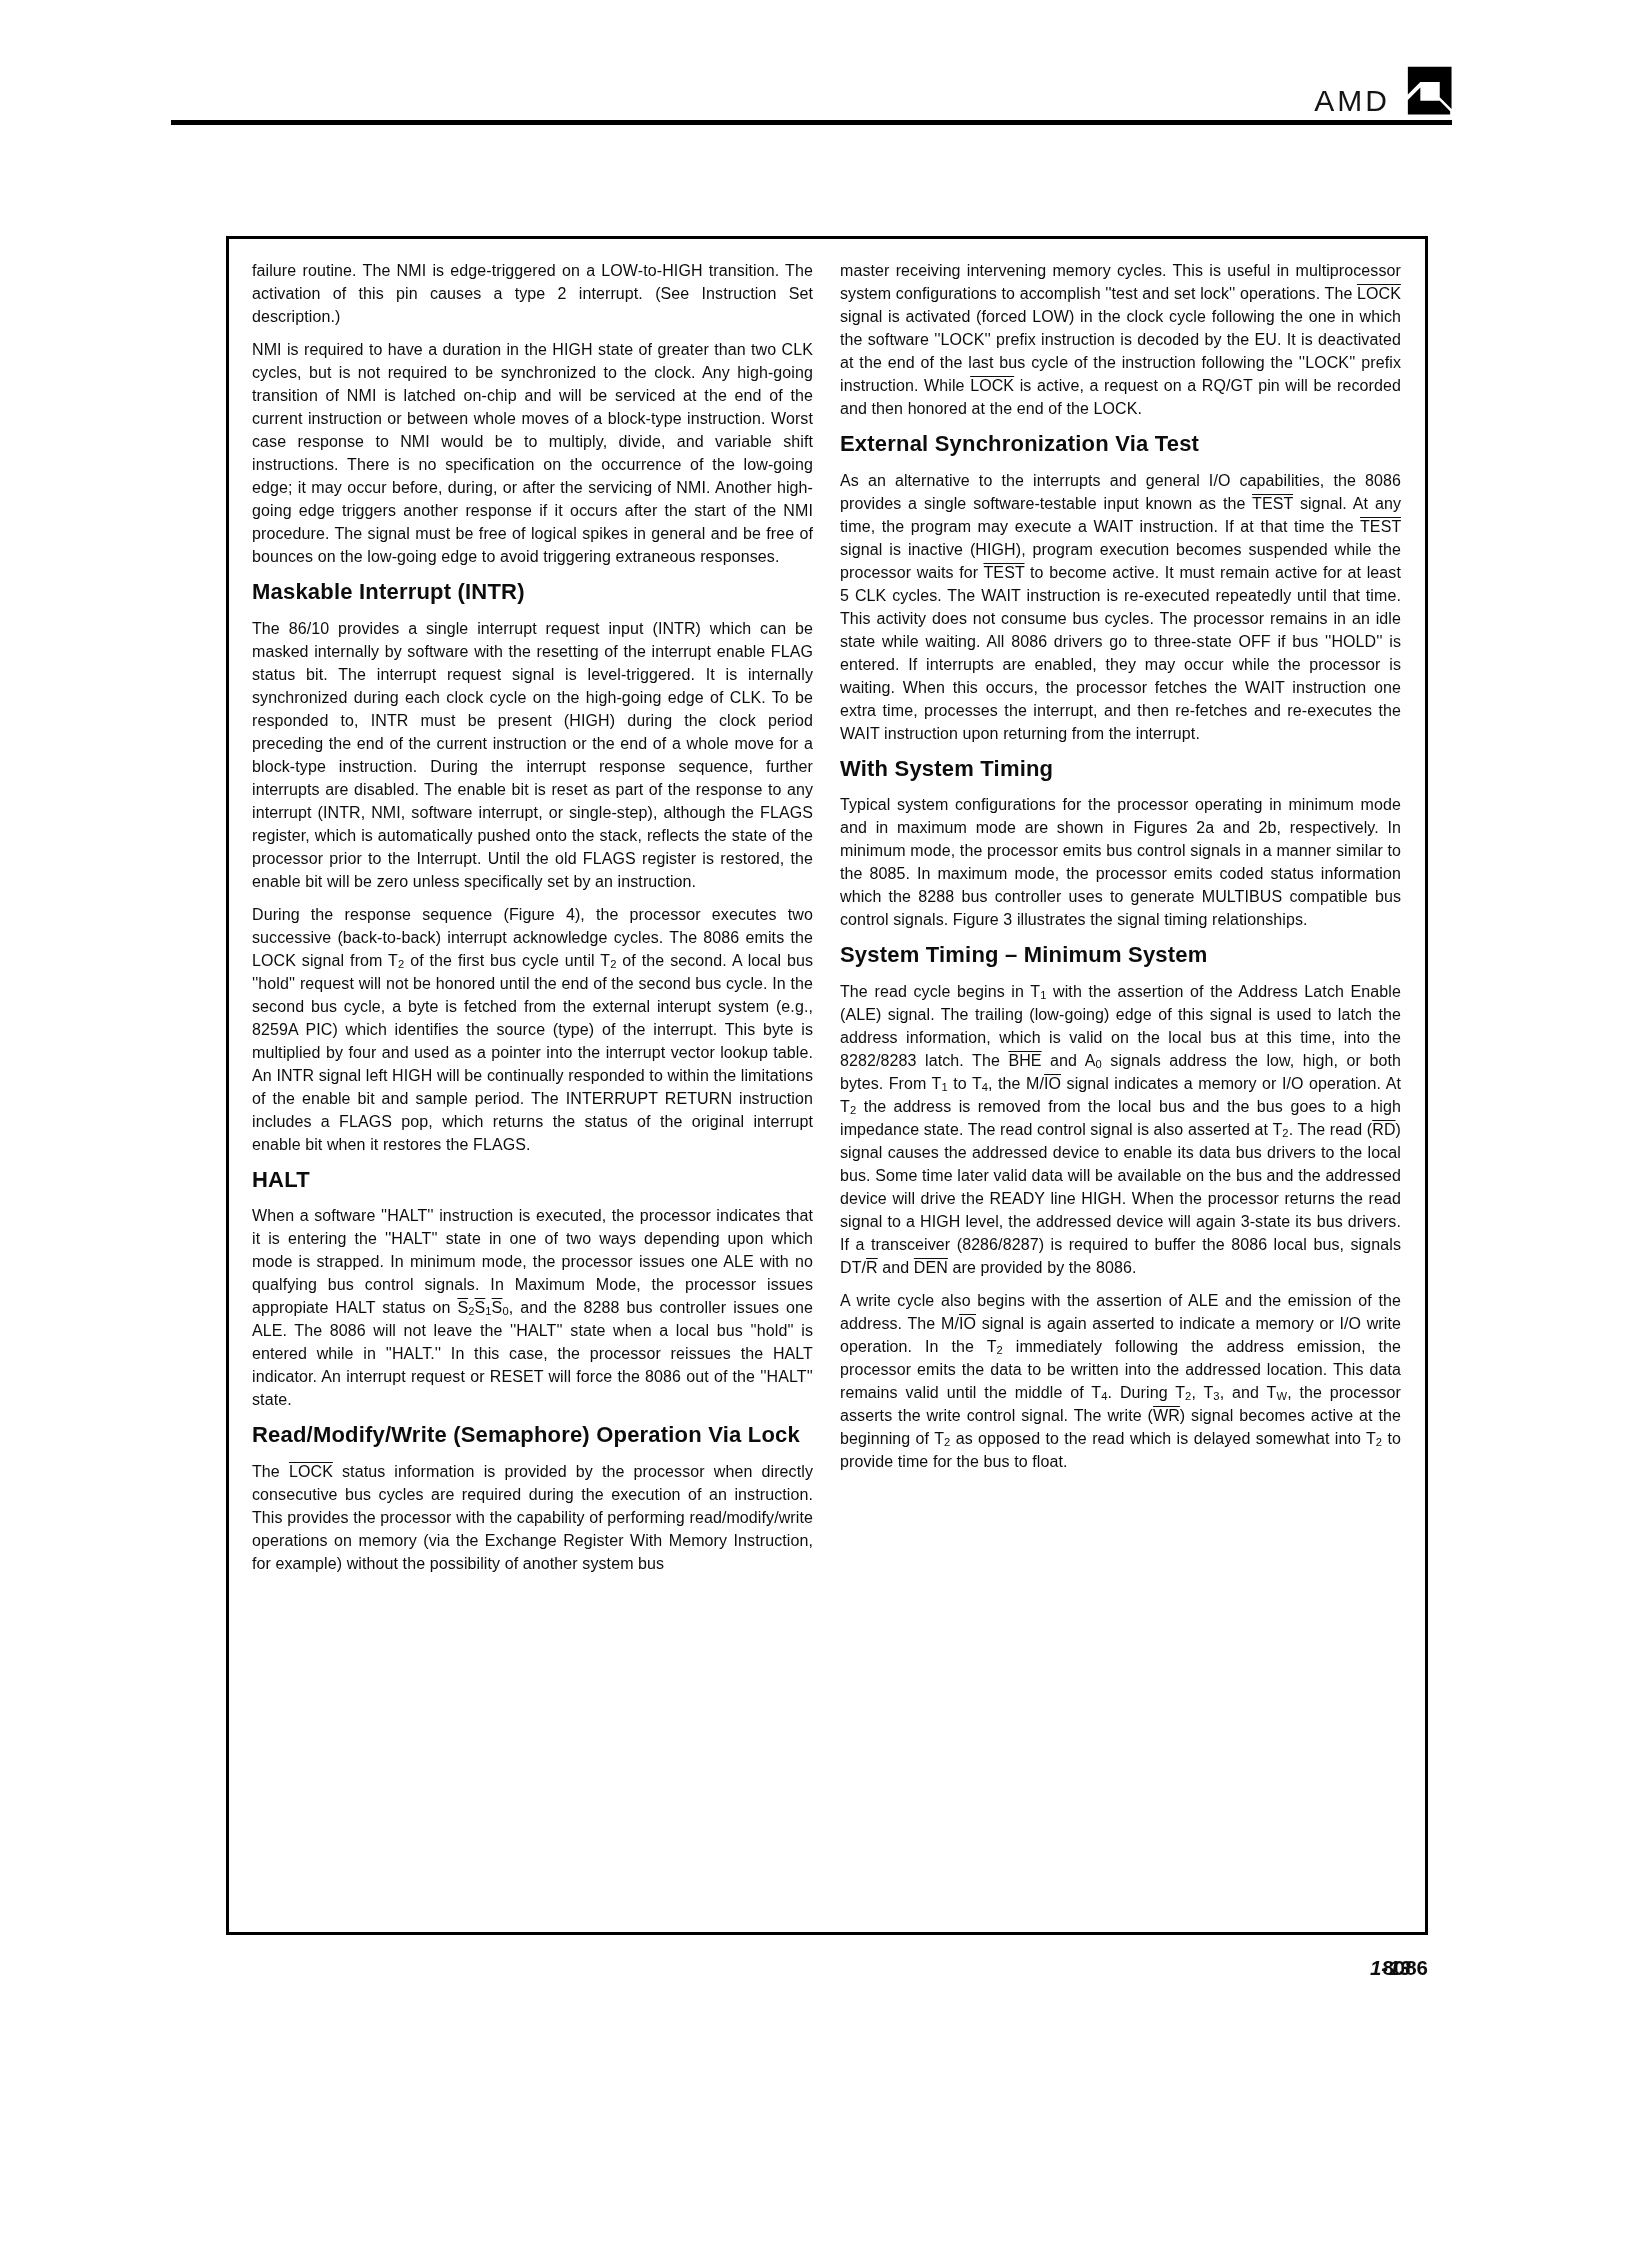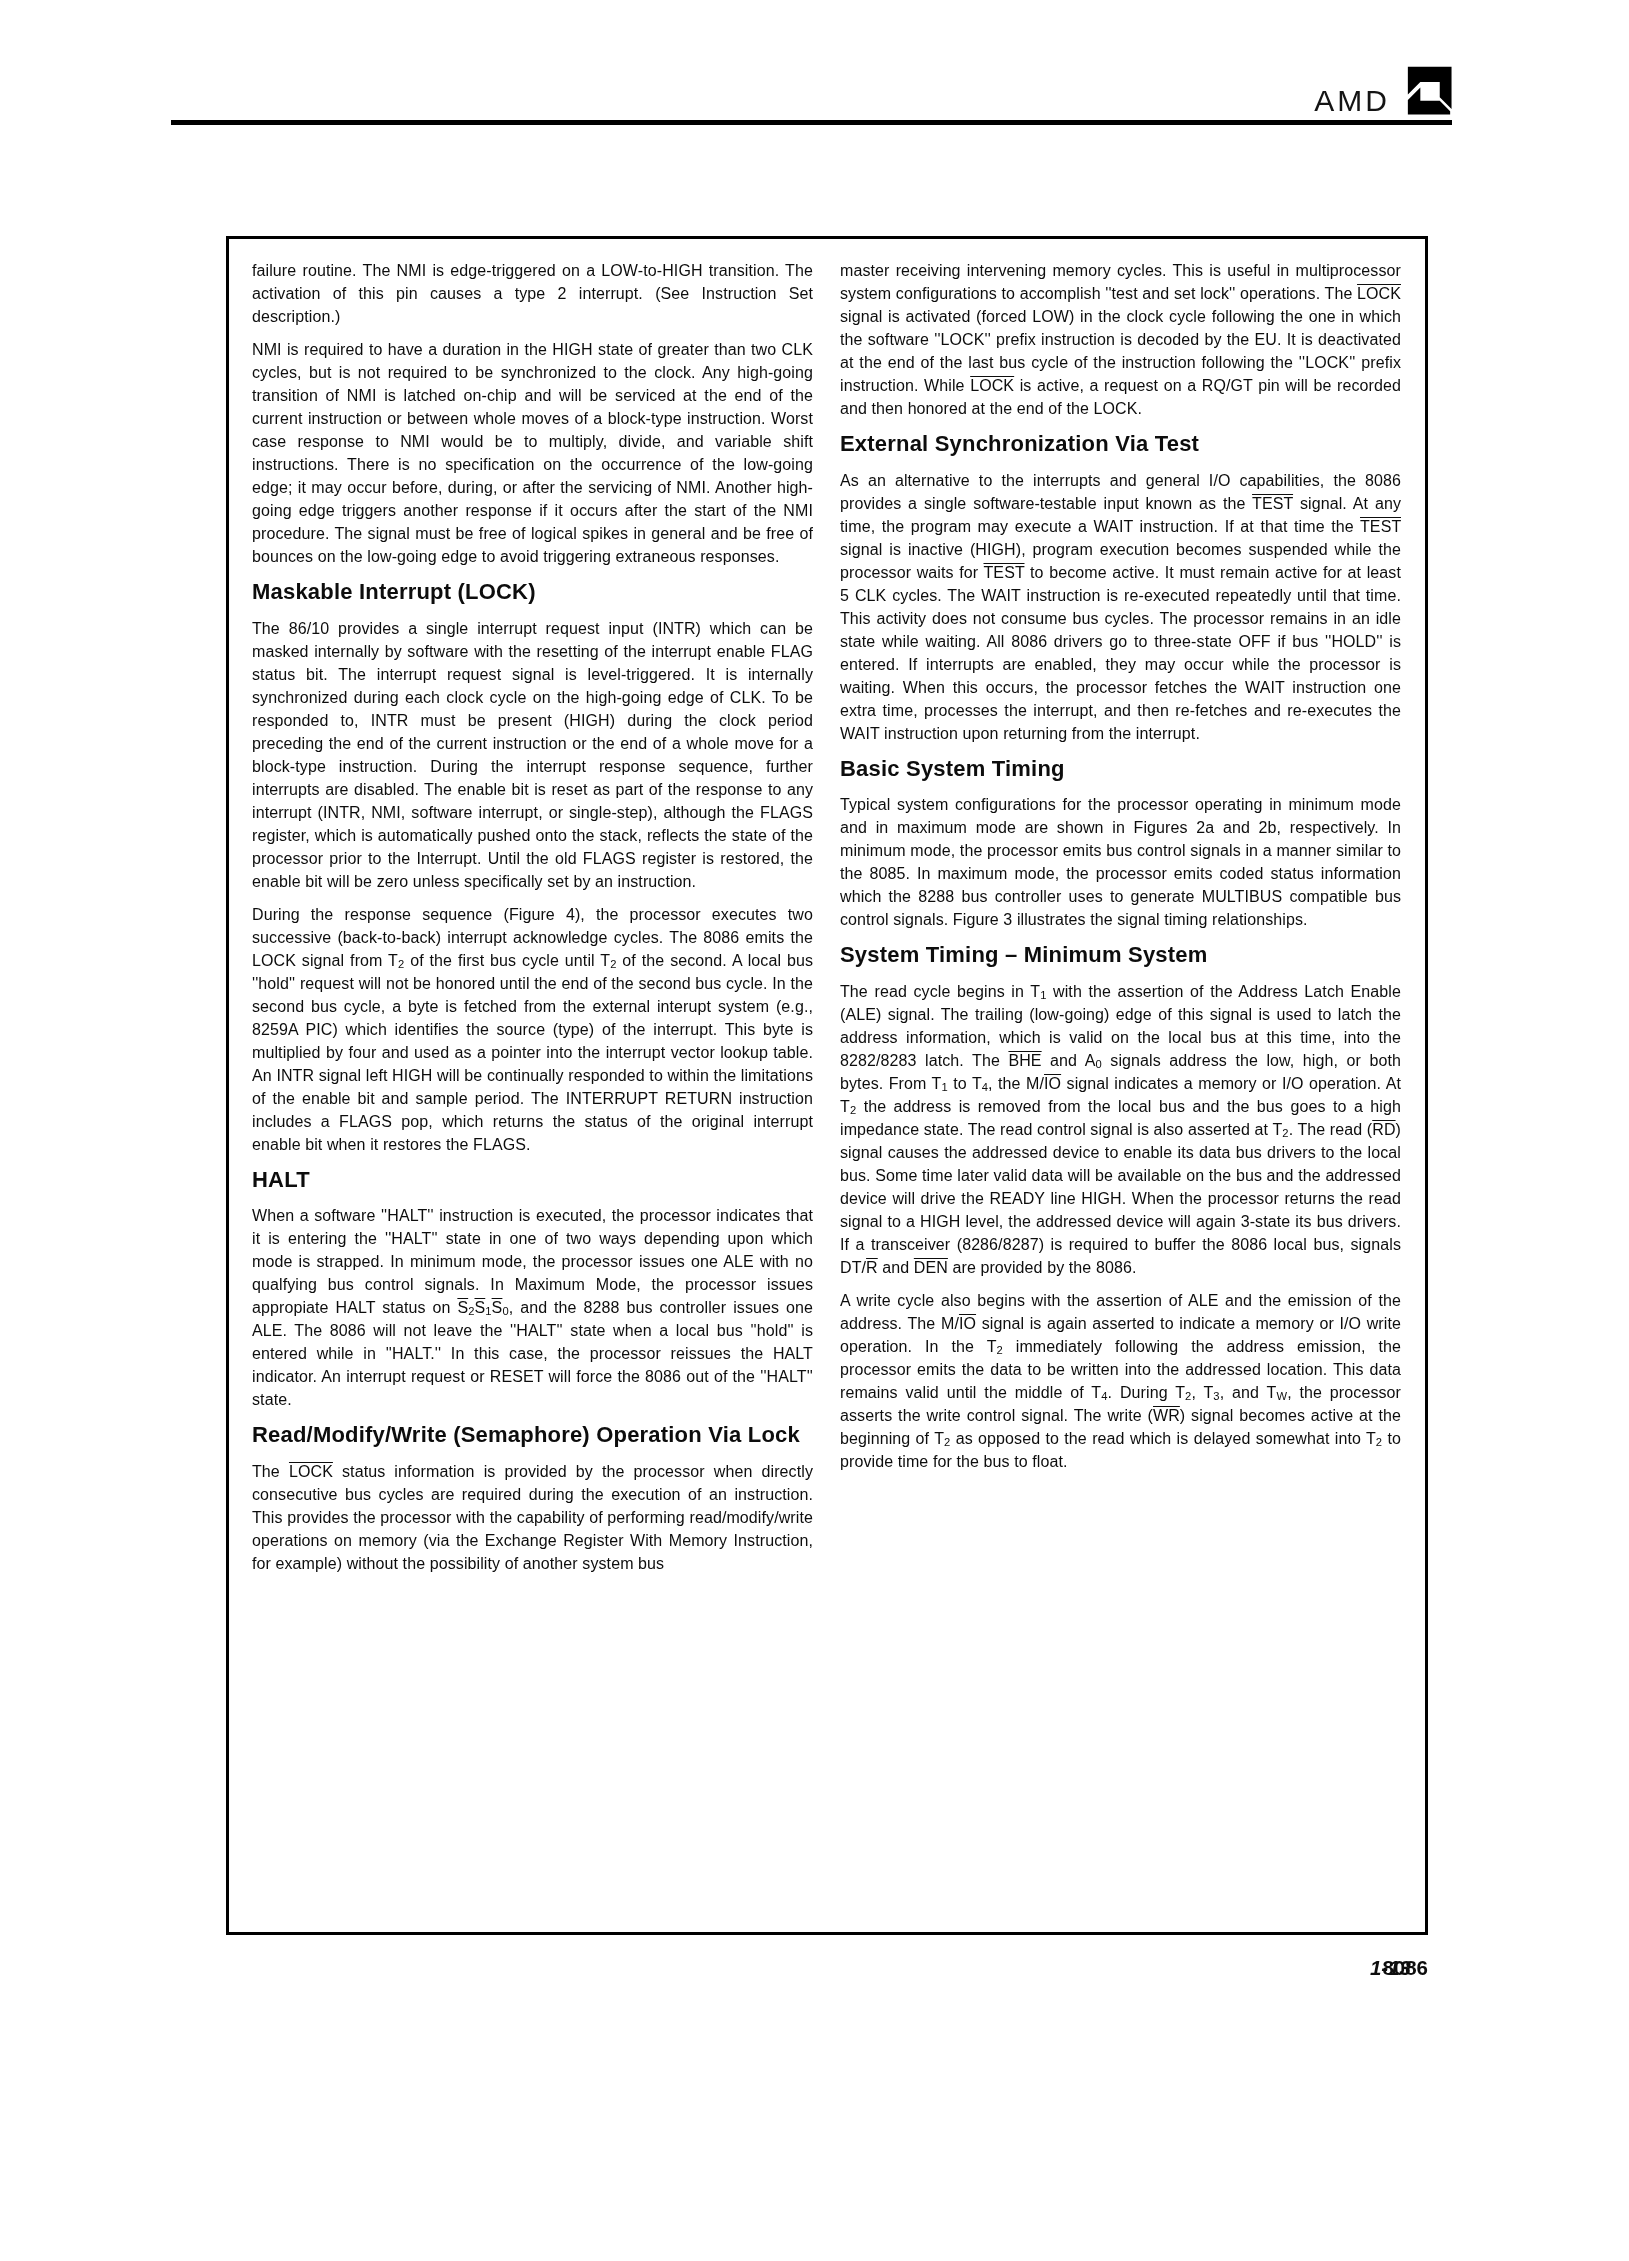--- a/index.html
+++ b/index.html
@@ -59,33 +59,33 @@
 <svg class="amd-logo" viewBox="25 9 69 75" xmlns="http://www.w3.org/2000/svg" aria-hidden="true">
   <path d="M29,13 L92,13 L92,74 L75,57 L75,35 L47,35 L29,53 Z" fill="#000"></path>
   <path d="M29,61 L47,43 L47,62 L75,62 L90,77 L90,82 L29,82 Z" fill="#000"></path>
 </svg>
 <div class="header-rule"></div>
 
 <div class="content-box">
   <div class="col">
       <p class="para">failure routine. The NMI is edge-triggered on a LOW-to-HIGH transition. The activation of this pin causes a type 2 interrupt. (See Instruction Set description.)</p>
       <p class="para">NMI is required to have a duration in the HIGH state of greater than two CLK cycles, but is not required to be synchronized to the clock. Any high-going transition of NMI is latched on-chip and will be serviced at the end of the current instruction or between whole moves of a block-type instruction. Worst case response to NMI would be to multiply, divide, and variable shift instructions. There is no specification on the occurrence of the low-going edge; it may occur before, during, or after the servicing of NMI. Another high-going edge triggers another response if it occurs after the start of the NMI procedure. The signal must be free of logical spikes in general and be free of bounces on the low-going edge to avoid triggering extraneous responses.</p>
-      <h3 class="sec-h">Maskable Interrupt (LOCK)</h3>
+      <h3 class="sec-h">Maskable Interrupt (INTR)</h3>
       <p class="para">The 86/10 provides a single interrupt request input (INTR) which can be masked internally by software with the resetting of the interrupt enable FLAG status bit. The interrupt request signal is level-triggered. It is internally synchronized during each clock cycle on the high-going edge of CLK. To be responded to, INTR must be present (HIGH) during the clock period preceding the end of the current instruction or the end of a whole move for a block-type instruction. During the interrupt response sequence, further interrupts are disabled. The enable bit is reset as part of the response to any interrupt (INTR, NMI, software interrupt, or single-step), although the FLAGS register, which is automatically pushed onto the stack, reflects the state of the processor prior to the Interrupt. Until the old FLAGS register is restored, the enable bit will be zero unless specifically set by an instruction.</p>
       <p class="para">During the response sequence (Figure 4), the processor executes two successive (back-to-back) interrupt acknowledge cycles. The 8086 emits the LOCK signal from T<sub>2</sub> of the first bus cycle until T<sub>2</sub> of the second. A local bus ''hold'' request will not be honored until the end of the second bus cycle. In the second bus cycle, a byte is fetched from the external interupt system (e.g., 8259A PIC) which identifies the source (type) of the interrupt. This byte is multiplied by four and used as a pointer into the interrupt vector lookup table. An INTR signal left HIGH will be continually responded to within the limitations of the enable bit and sample period. The INTERRUPT RETURN instruction includes a FLAGS pop, which returns the status of the original interrupt enable bit when it restores the FLAGS.</p>
       <h3 class="sec-h">HALT</h3>
       <p class="para">When a software ''HALT'' instruction is executed, the processor indicates that it is entering the ''HALT'' state in one of two ways depending upon which mode is strapped. In minimum mode, the processor issues one ALE with no qualfying bus control signals. In Maximum Mode, the processor issues appropiate HALT status on <span class="ov">S</span><sub>2</sub><span class="ov">S</span><sub>1</sub><span class="ov">S</span><sub>0</sub>, and the 8288 bus controller issues one ALE. The 8086 will not leave the ''HALT'' state when a local bus ''hold'' is entered while in ''HALT.'' In this case, the processor reissues the HALT indicator. An interrupt request or RESET will force the 8086 out of the ''HALT'' state.</p>
       <h3 class="sec-h">Read/Modify/Write (Semaphore) Operation Via Lock</h3>
       <p class="para">The <span class="ov">LOCK</span> status information is provided by the processor when directly consecutive bus cycles are required during the execution of an instruction. This provides the processor with the capability of performing read/modify/write operations on memory (via the Exchange Register With Memory Instruction, for example) without the possibility of another system bus</p>
     </div>
   <div class="col">
       <p class="para">master receiving intervening memory cycles. This is useful in multiprocessor system configurations to accomplish ''test and set lock'' operations. The <span class="ov">LOCK</span> signal is activated (forced LOW) in the clock cycle following the one in which the software ''LOCK'' prefix instruction is decoded by the EU. It is deactivated at the end of the last bus cycle of the instruction following the ''LOCK'' prefix instruction. While <span class="ov">LOCK</span> is active, a request on a RQ/GT pin will be recorded and then honored at the end of the LOCK.</p>
       <h3 class="sec-h">External Synchronization Via Test</h3>
       <p class="para">As an alternative to the interrupts and general I/O capabilities, the 8086 provides a single software-testable input known as the <span class="ov">TEST</span> signal. At any time, the program may execute a WAIT instruction. If at that time the <span class="ov">TEST</span> signal is inactive (HIGH), program execution becomes suspended while the processor waits for <span class="ov">TEST</span> to become active. It must remain active for at least 5 CLK cycles. The WAIT instruction is re-executed repeatedly until that time. This activity does not consume bus cycles. The processor remains in an idle state while waiting. All 8086 drivers go to three-state OFF if bus ''HOLD'' is entered. If interrupts are enabled, they may occur while the processor is waiting. When this occurs, the processor fetches the WAIT instruction one extra time, processes the interrupt, and then re-fetches and re-executes the WAIT instruction upon returning from the interrupt.</p>
-      <h3 class="sec-h">Basic System Timing</h3>
+      <h3 class="sec-h">With System Timing</h3>
       <p class="para">Typical system configurations for the processor operating in minimum mode and in maximum mode are shown in Figures 2a and 2b, respectively. In minimum mode, the processor emits bus control signals in a manner similar to the 8085. In maximum mode, the processor emits coded status information which the 8288 bus controller uses to generate MULTIBUS compatible bus control signals. Figure 3 illustrates the signal timing relationships.</p>
       <h3 class="sec-h">System Timing – Minimum System</h3>
       <p class="para">The read cycle begins in T<sub>1</sub> with the assertion of the Address Latch Enable (ALE) signal. The trailing (low-going) edge of this signal is used to latch the address information, which is valid on the local bus at this time, into the 8282/8283 latch. The <span class="ov">BHE</span> and A<sub>0</sub> signals address the low, high, or both bytes. From T<sub>1</sub> to T<sub>4</sub>, the M/<span class="ov">IO</span> signal indicates a memory or I/O operation. At T<sub>2</sub> the address is removed from the local bus and the bus goes to a high impedance state. The read control signal is also asserted at T<sub>2</sub>. The read (<span class="ov">RD</span>) signal causes the addressed device to enable its data bus drivers to the local bus. Some time later valid data will be available on the bus and the addressed device will drive the READY line HIGH. When the processor returns the read signal to a HIGH level, the addressed device will again 3-state its bus drivers. If a transceiver (8286/8287) is required to buffer the 8086 local bus, signals DT/<span class="ov">R</span> and <span class="ov">DEN</span> are provided by the 8086.</p>
       <p class="para">A write cycle also begins with the assertion of ALE and the emission of the address. The M/<span class="ov">IO</span> signal is again asserted to indicate a memory or I/O write operation. In the T<sub>2</sub> immediately following the address emission, the processor emits the data to be written into the addressed location. This data remains valid until the middle of T<sub>4</sub>. During T<sub>2</sub>, T<sub>3</sub>, and T<sub>W</sub>, the processor asserts the write control signal. The write (<span class="ov">WR</span>) signal becomes active at the beginning of T<sub>2</sub> as opposed to the read which is delayed somewhat into T<sub>2</sub> to provide time for the bus to float.</p>
     </div>
 </div>
 
 <div class="footer-doc">8086</div>
 <div class="footer-page">1-13</div>
 

